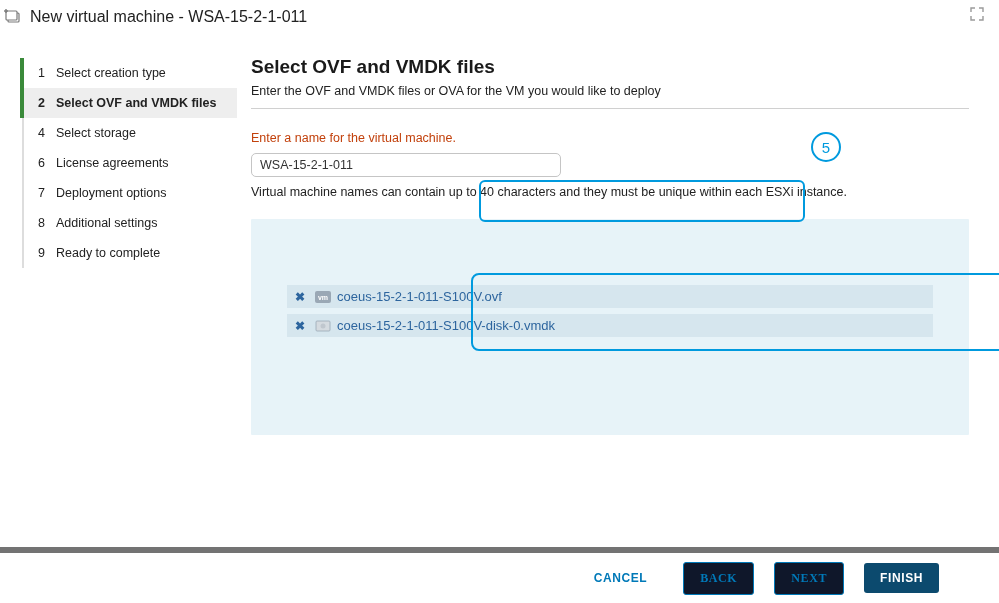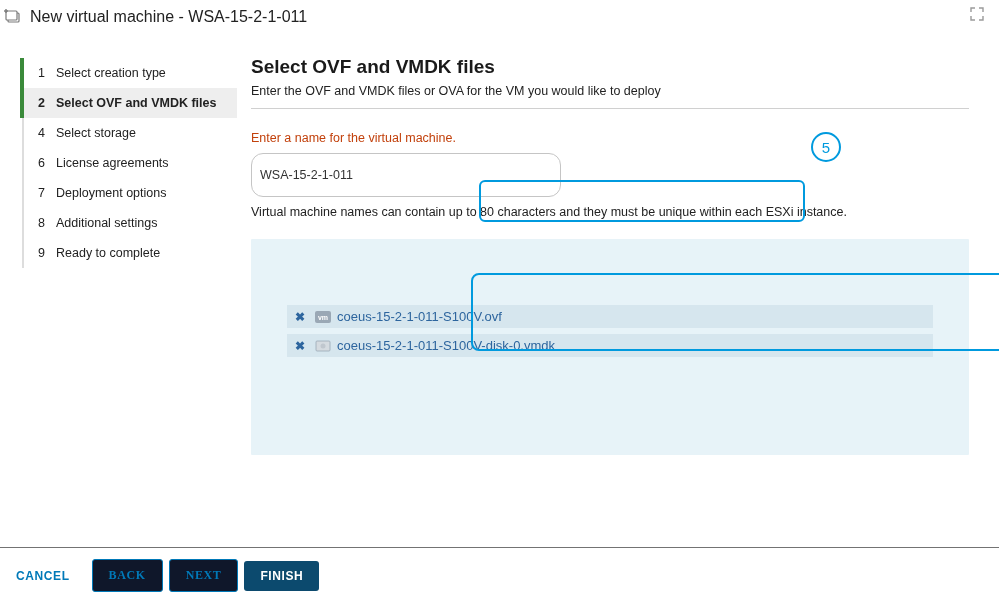--- a/index.html
+++ b/index.html
@@ -19,36 +19,36 @@
     .step.active-border { border-left: 4px solid #3a8a3a; margin-left: -4px; padding-left: 14px; }
     .step .num { width: 14px; text-align: left; }
     .step .label { margin-left: 4px; }
 
     .main { flex: 1; padding: 20px 30px 0 14px; position: relative; }
     .main h1 { font-size: 19px; font-weight: 700; color: #1a1a1a; margin-bottom: 6px; }
     .main .subtitle { font-size: 12.5px; color: #222; padding-bottom: 10px; border-bottom: 1px solid #d0d0d0; }
 
     .field-label { font-size: 12.5px; color: #c2410c; margin-top: 22px; margin-bottom: 8px; }
     .name-input-wrap { position: relative; display: inline-block; }
-    .name-input { width: 310px; height: 44px; padding: 4px 8px; font-size: 12.5px; border: 1px solid #c5c5c5; border-radius: 12px; color: #333; }
+    .name-input { width: 310px; height: 24px; padding: 4px 8px; font-size: 12.5px; border: 1px solid #c5c5c5; border-radius: 5px; color: #333; }
     .name-hint { font-size: 12.5px; color: #222; margin-top: 8px; }
 
     .callout-5 { position: absolute; left: 574px; top: 96px; }
     .callout-circle { width: 30px; height: 30px; border: 2px solid #009ade; border-radius: 50%; display: inline-flex; align-items: center; justify-content: center; color: #009ade; font-size: 15px; font-weight: 400; background: #fff; }
 
     .highlight-box-5 { position: absolute; left: 242px; top: 144px; width: 326px; height: 42px; border: 2px solid #009ade; border-radius: 6px; pointer-events: none; }
     .highlight-box-6 { position: absolute; left: 234px; top: 237px; width: 686px; height: 78px; border: 2px solid #009ade; border-radius: 8px; pointer-events: none; }
 
     .dropzone { margin-top: 20px; background: #e7f3f8; padding: 66px 36px 92px 36px; border-radius: 1px; }
     .file-row { display: flex; align-items: center; background: #d6e6ee; margin-bottom: 6px; padding: 4px 8px; font-size: 13px; color: #2d659e; }
     .file-row .remove-x { color: #2d659e; font-weight: 700; margin-right: 10px; cursor: pointer; font-size: 12px; }
     .file-row .file-icon { margin-right: 6px; display: inline-flex; align-items: center; }
     .file-row .file-name { color: #2d659e; }
 
-    .footer { position: absolute; left: 0; right: 0; bottom: 0; height: 56px; border-top: 1px solid #737373; display: flex; align-items: center; justify-content: flex-start; padding-right: 60px; gap: 6px; }
+    .footer { position: absolute; left: 0; right: 0; bottom: 0; height: 56px; border-top: 6px solid #737373; display: flex; align-items: center; justify-content: flex-end; padding-right: 60px; gap: 20px; }
     .btn { font-size: 12px; font-weight: 700; letter-spacing: 0.6px; padding: 8px 16px; border-radius: 3px; cursor: pointer; }
     .btn-text { border: none; background: transparent; color: #0079b8; }
     .btn-outline { border: 1px solid #0079b8; background: #0f172a; color: #0079b8; font-family: Liberation Serif, serif; }
     .btn-disabled { border: none; background: #0c4a6e; color: #fff; cursor: default; }
 
     .expand-icon { position: absolute; top: 6px; right: 14px; cursor: pointer; }
   </style>
 </head>
 <body>
 
@@ -105,21 +105,21 @@
   </div>
 
   <div class="main">
     <h1>Select OVF and VMDK files</h1>
     <div class="subtitle">Enter the OVF and VMDK files or OVA for the VM you would like to deploy</div>
 
     <div class="field-label">Enter a name for the virtual machine.</div>
     <div class="name-input-wrap">
       <input class="name-input" type="text" value="WSA-15-2-1-011" style="">
     </div>
-    <div class="name-hint">Virtual machine names can contain up to 80 characters and they must be unique within each ESXi instance.</div>
+    <div class="name-hint">Virtual machine names can contain up to 40 characters and they must be unique within each ESXi instance.</div>
 
     
     <div class="dropzone">
       <div class="file-row">
         <span class="remove-x">✖</span>
         <span class="file-icon">
           <svg width="16" height="14" viewBox="0 0 16 14">
             <rect x="0" y="1" width="16" height="12" rx="2" fill="#9aa8b5"></rect>
             <text x="8" y="10" font-size="7" text-anchor="middle" fill="#fff" font-weight="700">vm</text>
           </svg>

